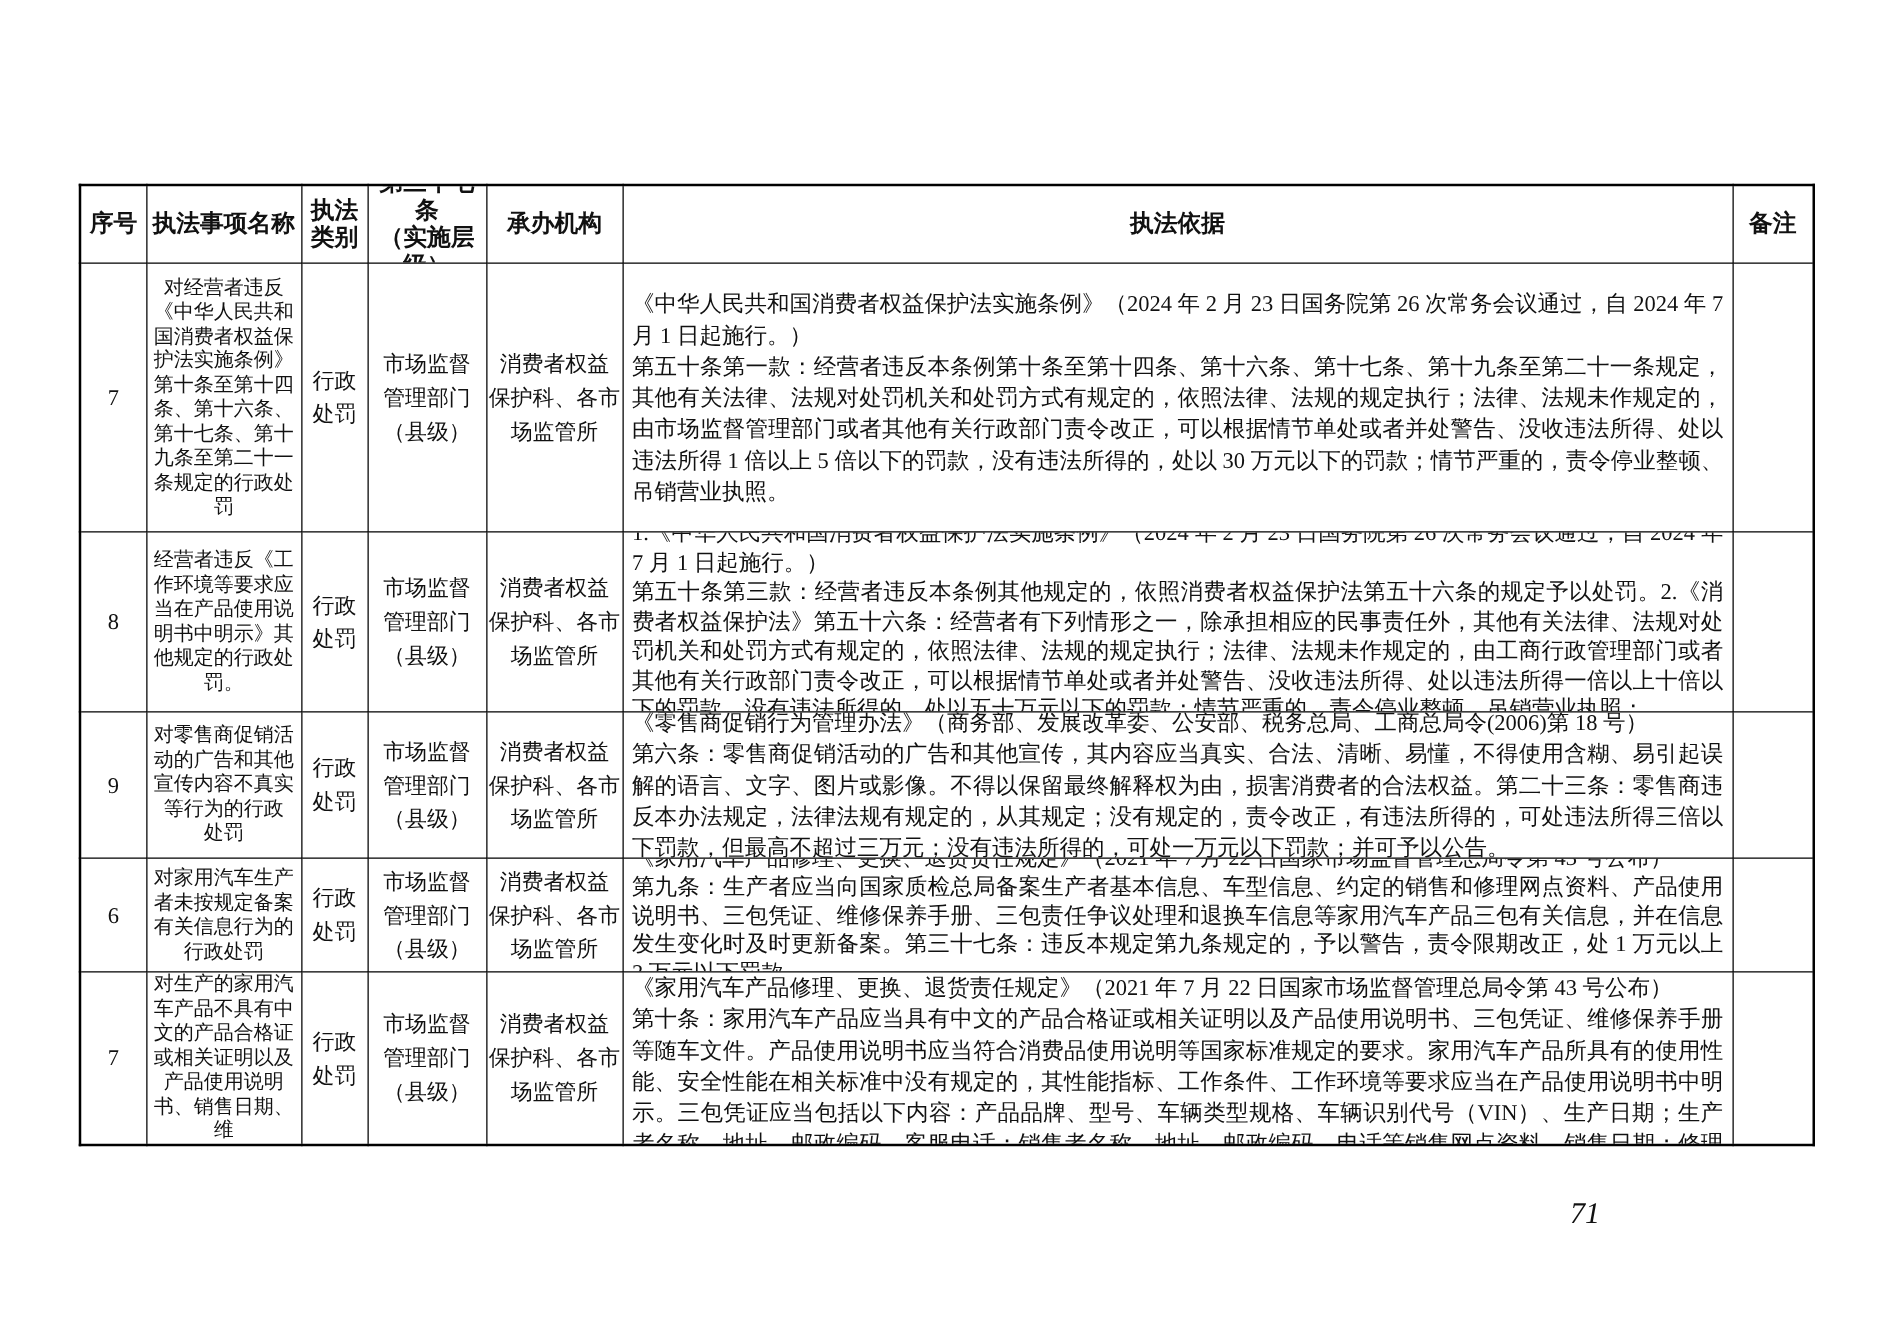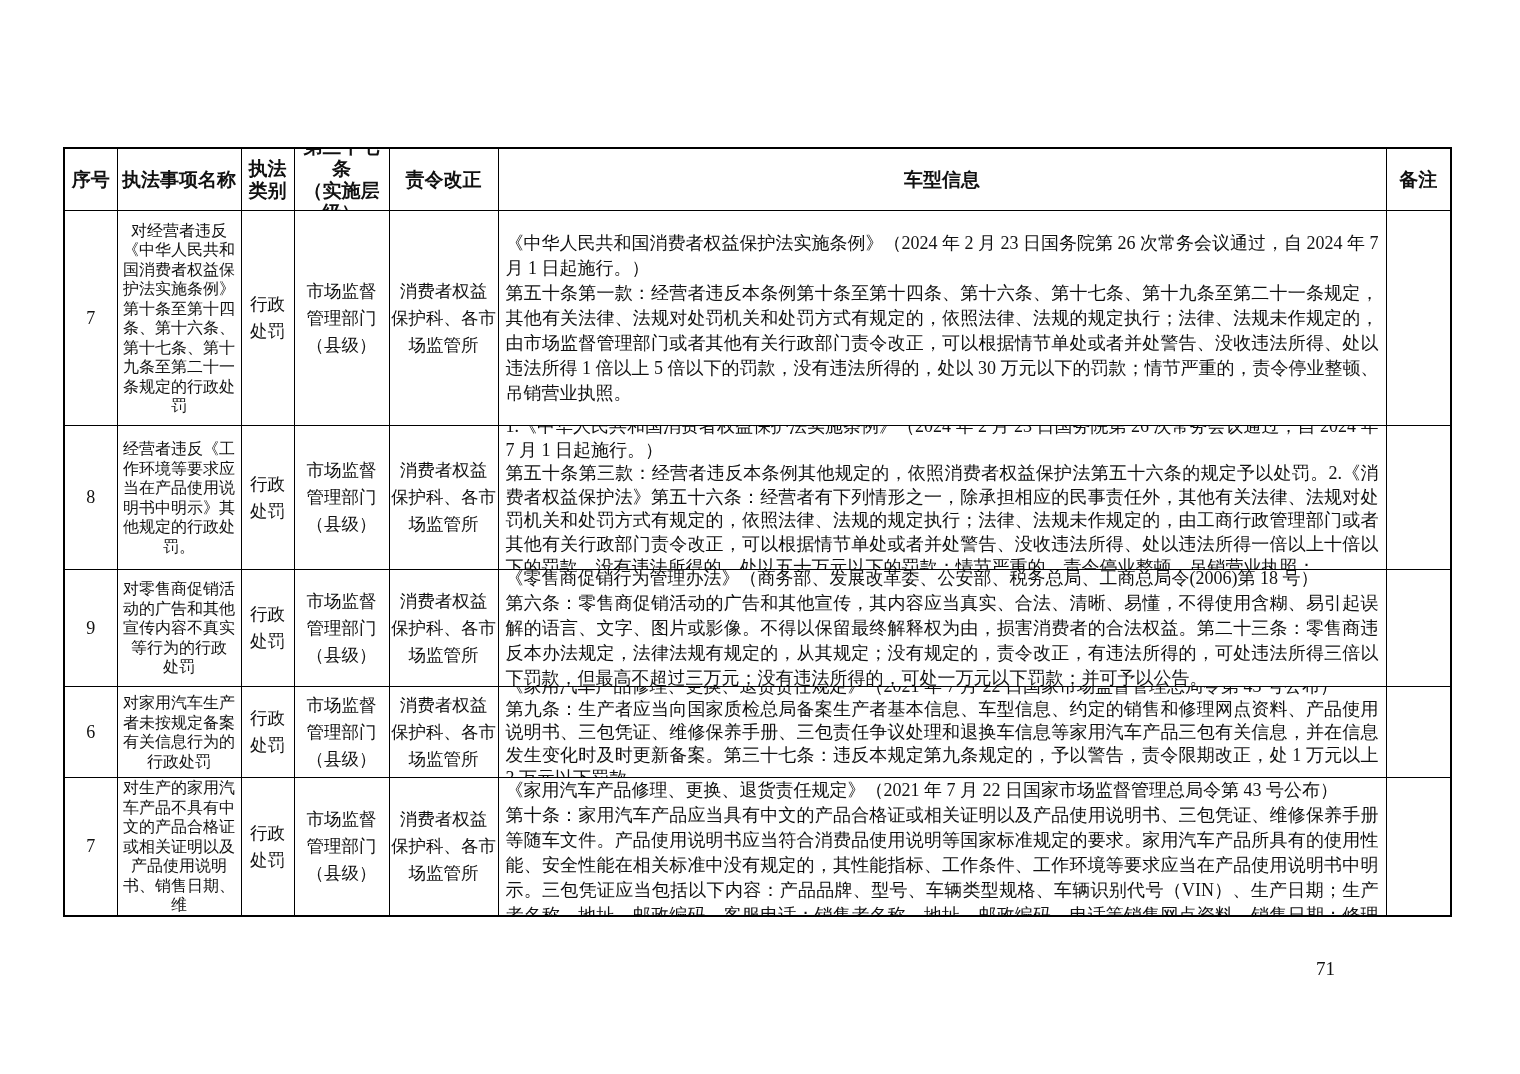--- a/index.html
+++ b/index.html
@@ -58,22 +58,23 @@
     font-size:18px;line-height:25px;
     text-align:justify;
     padding:0 7px;
     white-space:pre-wrap;
     font-family:Liberation Serif, serif;
   }
   tr.r8 .c-basis{line-height:23.5px;}
   tr.r10 .c-basis{line-height:23px;}
   tr.r11 .c-basis,tr.r11 .c-name{justify-content:flex-start;}
   .pageno{
-    position:absolute;left:1316px;top:958px;
-    font-size:19px;
+    position:absolute;left:1256px;top:958px;
+    font-size:24px;
+    font-style:italic;
   }
 </style>
 </head>
 <body>
 
 <div class="page">
 
   <table class="tbl">
     <colgroup>
       <col style="width:53px">
@@ -95,24 +96,24 @@
         <th>
             <div class="cc h-hdr">执法
 类别</div>
           </th>
         <th>
             <div class="cc h-hdr">第三十七条
 （实施层
 级）</div>
           </th>
         <th>
-            <div class="cc h-hdr">责令改正</div>
-          </th>
-        <th>
-            <div class="cc h-hdr">车型信息</div>
+            <div class="cc h-hdr">承办机构</div>
+          </th>
+        <th>
+            <div class="cc h-hdr">执法依据</div>
           </th>
         <th>
             <div class="cc h-hdr">备注</div>
           </th>
       </tr>
     </thead>
     <tbody>
       <tr class="r7">
         <td>
             <div class="cc h-7 c-no">7</div>

